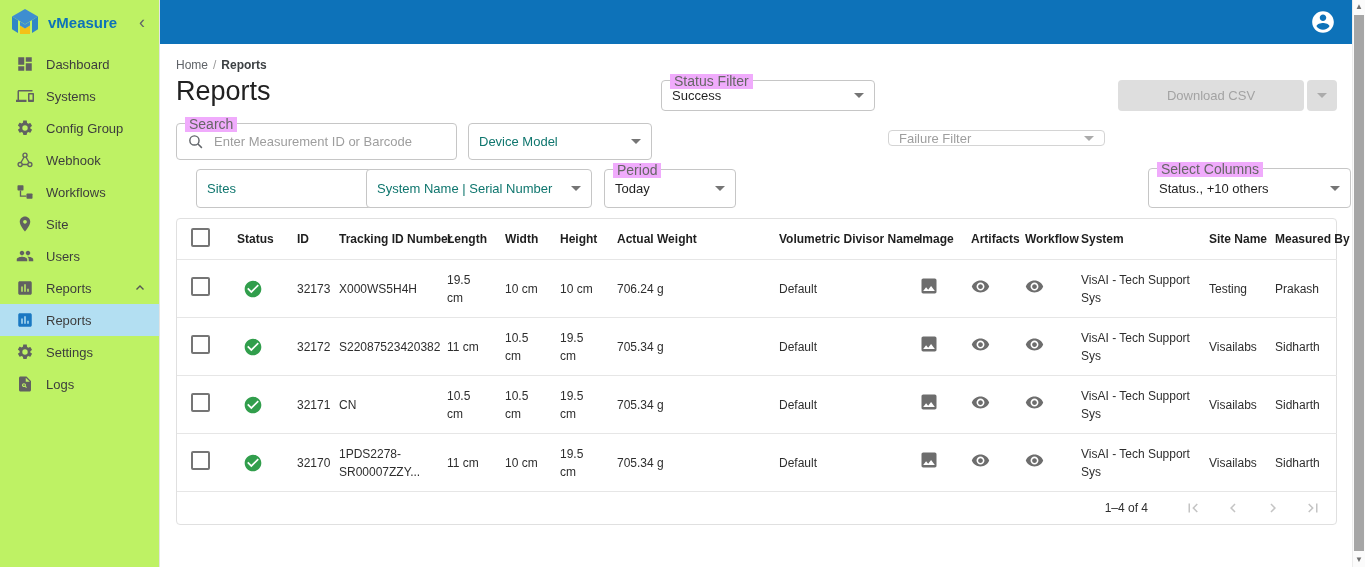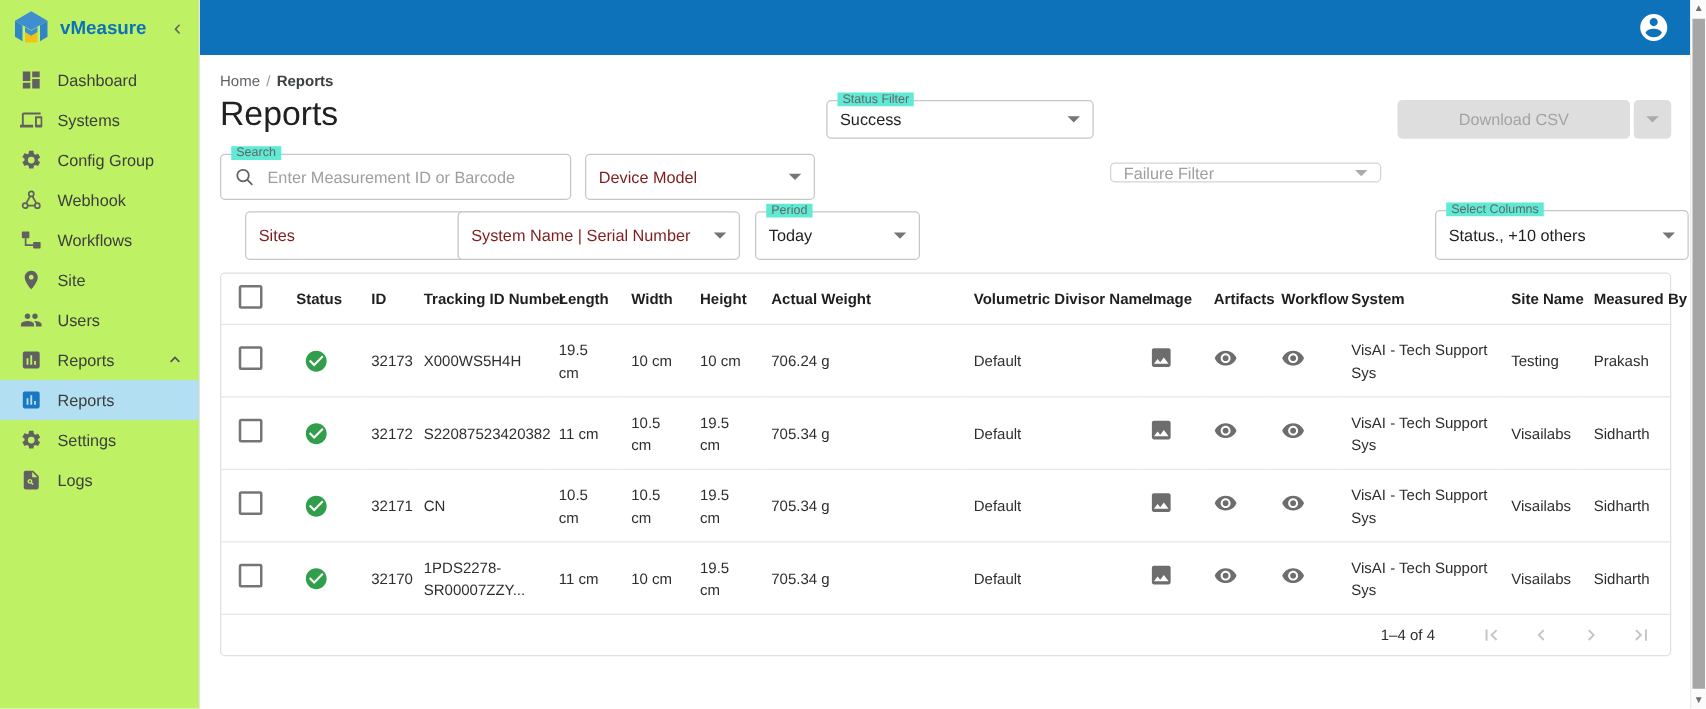--- a/index.html
+++ b/index.html
@@ -28,24 +28,24 @@
   
   .main{position:absolute;left:160px;top:44px;width:1192px;height:523px;background:#fff;}
   .abs{position:absolute;}
   .breadcrumb{left:16px;top:14px;font-size:12px;color:#5f6368;}
   .bc-sep{margin:0 5px;color:#9a9a9a;}
   .bc-current{color:#3c4043;font-weight:bold;}
   .page-title{left:16px;top:32px;font-size:27px;font-weight:500;color:#212121;}
   
   .field{position:absolute;border:1px solid #c6c6c6;border-radius:4px;background:#fff;
          display:flex;align-items:center;padding:0 10px;box-sizing:border-box;cursor:pointer;}
-  .flabel{position:absolute;top:-7px;left:8px;background:#5eead4;padding:0 4px;
-          font-size:10px;color:#666;line-height:1.1;white-space:nowrap;}
+  .flabel{position:absolute;top:-7px;left:8px;background:#f0abfc;padding:0 4px;
+          font-size:14px;color:#666;line-height:1.1;white-space:nowrap;}
   .fvalue{font-size:13px;color:#1f1f1f;white-space:nowrap;}
-  .fghost{font-size:13px;color:#7f1d1d;white-space:nowrap;}
+  .fghost{font-size:13px;color:#0f766e;white-space:nowrap;}
   .fplaceholder{font-size:13px;color:#9e9e9e;white-space:nowrap;}
   .darr{margin-left:auto;width:0;height:0;border-left:5px solid transparent;
         border-right:5px solid transparent;border-top:5px solid #757575;flex:none;}
   .darr.dim{border-top-color:#ababab;}
   .search-icon{width:17px;height:17px;margin-right:8px;color:#5f6368;flex:none;}
   .search-icon svg{width:17px;height:17px;fill:none;stroke:currentColor;stroke-width:2;}
   .search-input{border:none;outline:none;flex:1;font-size:13px;color:#1f1f1f;
                 font-family:"Liberation Sans",sans-serif;background:transparent;}
   .search-input::placeholder{color:#9e9e9e;}
   .btn-disabled{position:absolute;background:#dedede;border:none;border-radius:4px;

